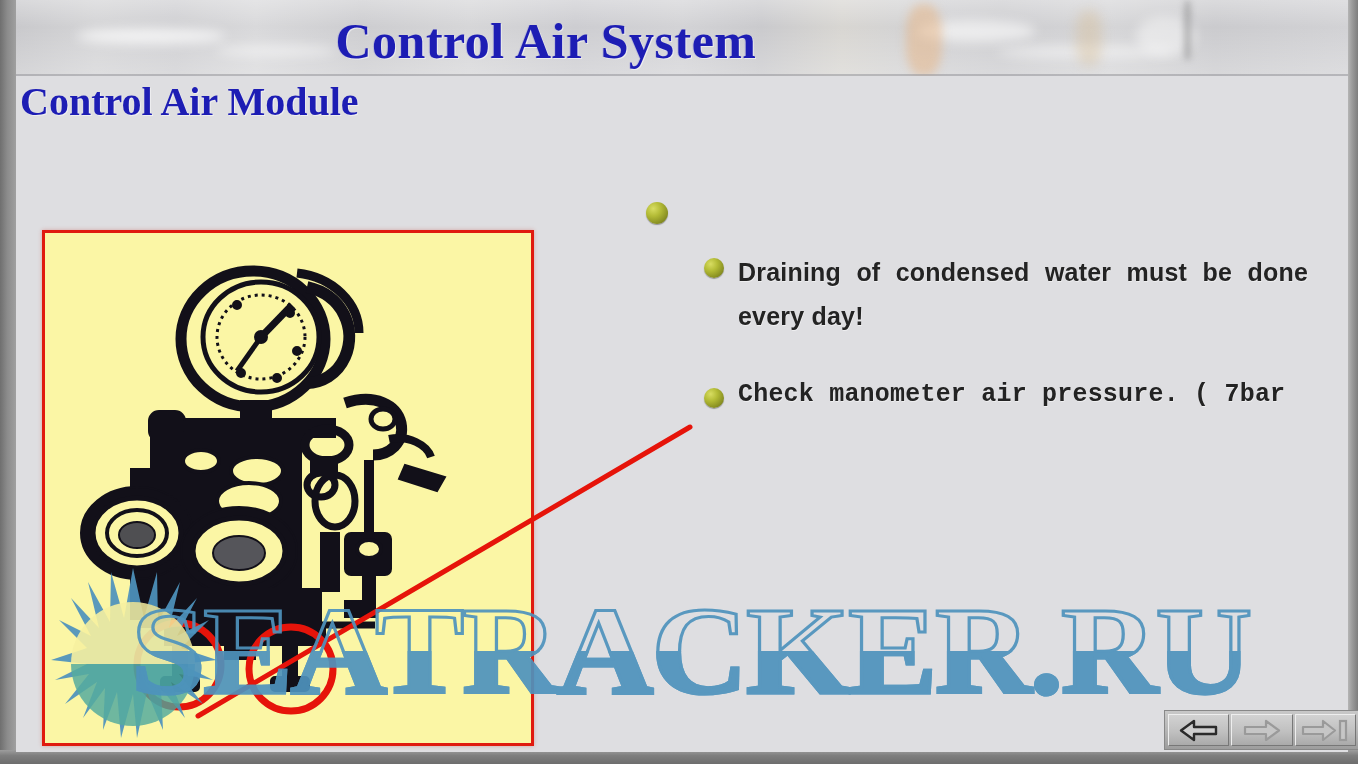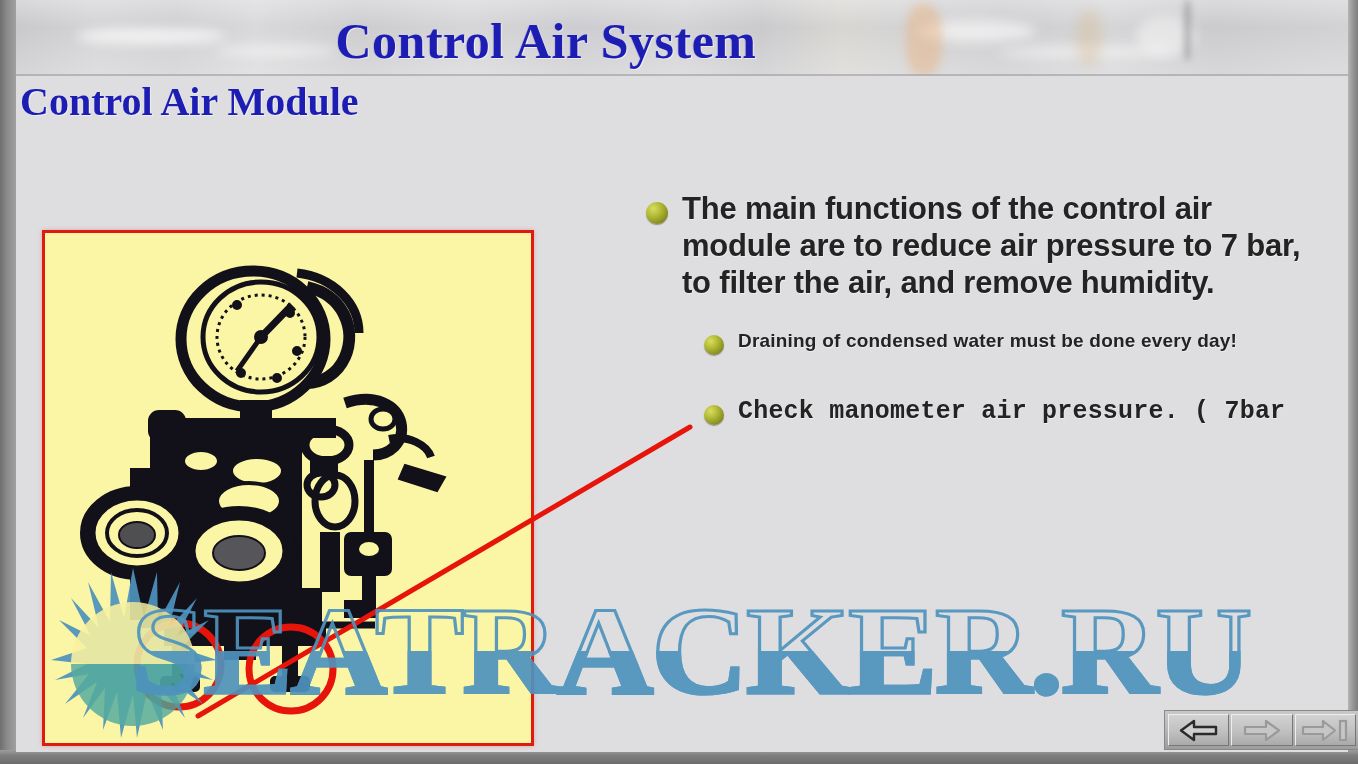--- a/index.html
+++ b/index.html
@@ -122,21 +122,21 @@
     font-weight: bold;
     color: #232323;
     text-shadow: 0.5px 0.5px 0 rgba(255,255,255,0.5);
   }
   #b1 .btext {
     font-size: 31px; line-height: 37px; width: 632px;
     letter-spacing: -0.2px;
   }
   #b2 { margin-top: 26px; }
   #b2 .btext {
-    font-size: 19px; line-height: 28px; width: 570px;
+    font-size: 25px; line-height: 44px; width: 570px;
     text-align: justify; text-align-last: left;
     letter-spacing: 0.2px;
   }
   #b3 { margin-top: 42px; }
   #b3 .btext {
     font-size: 25px; line-height: 30px;
     width: 620px; white-space: nowrap; overflow: hidden;
     letter-spacing: 0.2px;
     font-family: Liberation Mono, monospace;
   }
@@ -294,21 +294,20 @@
     </div>
 
     <svg id="pointer-line" viewBox="0 0 1332 752">
       <line x1="182" y1="716" x2="674" y2="427" stroke="#e6140a" stroke-width="5" stroke-linecap="round"></line>
     </svg>
 
     <div id="bullets">
 
       <div class="bullet-row" id="b1">
         <span class="dot dot-lg"></span>
-        <span class="btext">The main functions of the control air module are to reduce air pressure to 7 bar, to filter the air, and remove humidity.</span>
       </div>
 
       <div class="bullet-row" id="b2">
         <span class="dot dot-sm"></span>
         <span class="btext">Draining of condensed water must be done every day!</span>
       </div>
 
       <div class="bullet-row" id="b3">
         <span class="dot dot-sm"></span>
         <span class="btext">Check manometer air pressure. ( 7bar</span>

